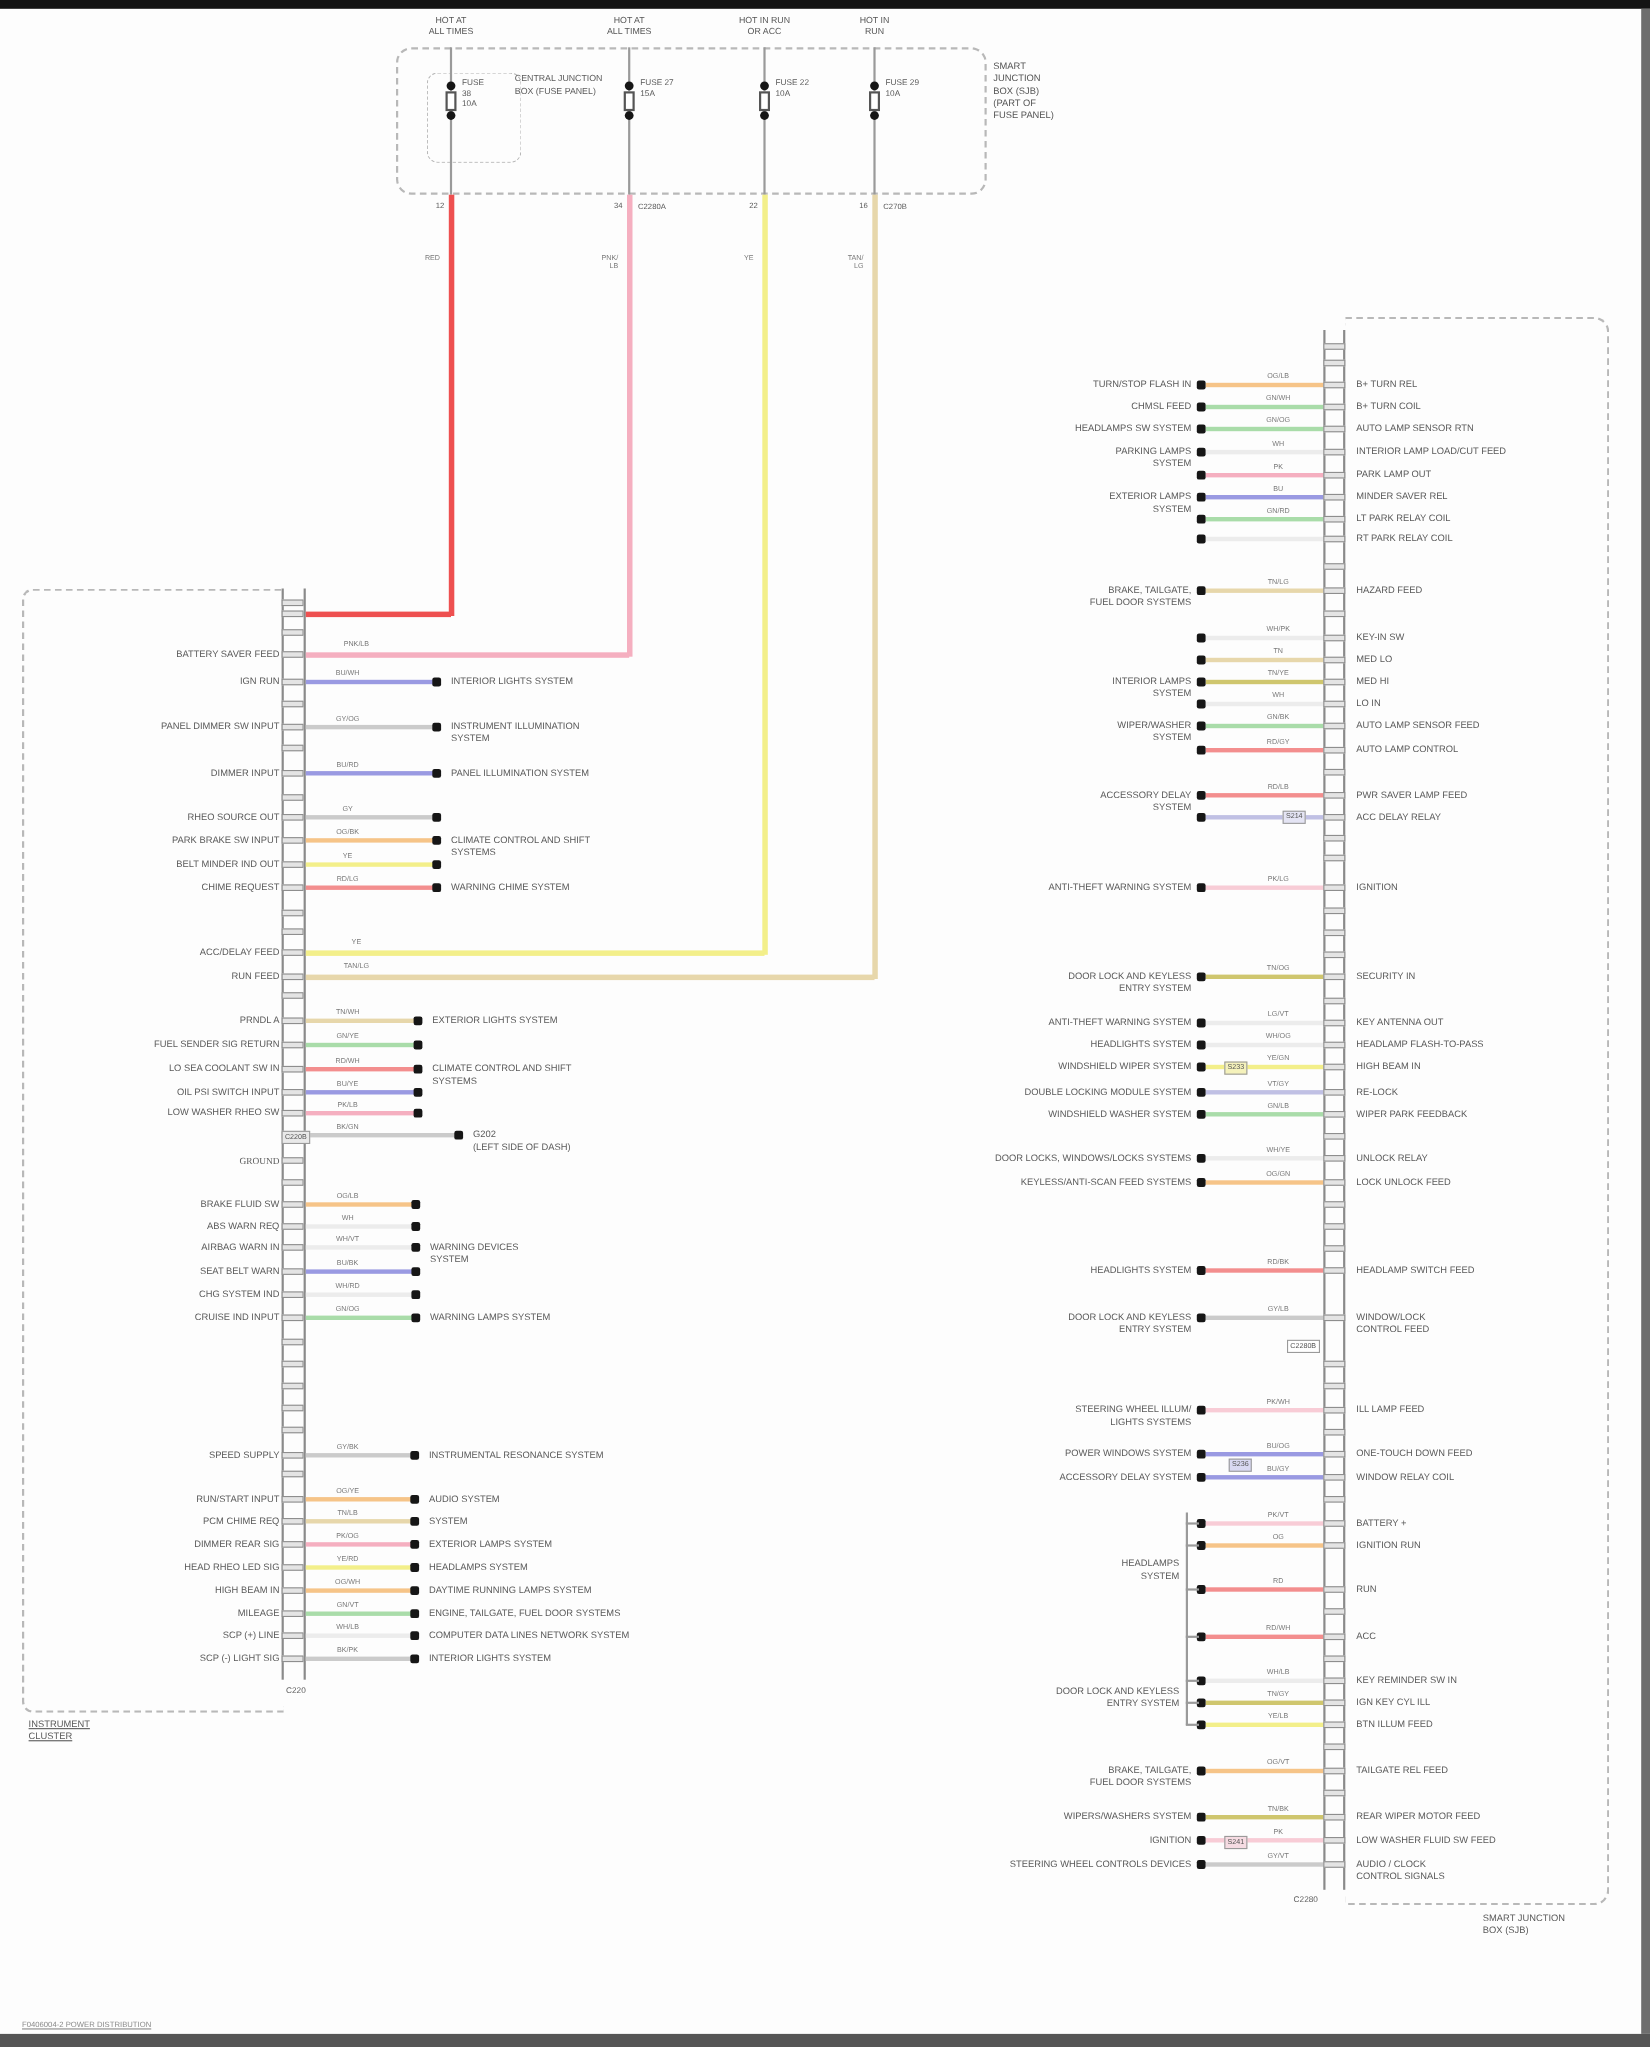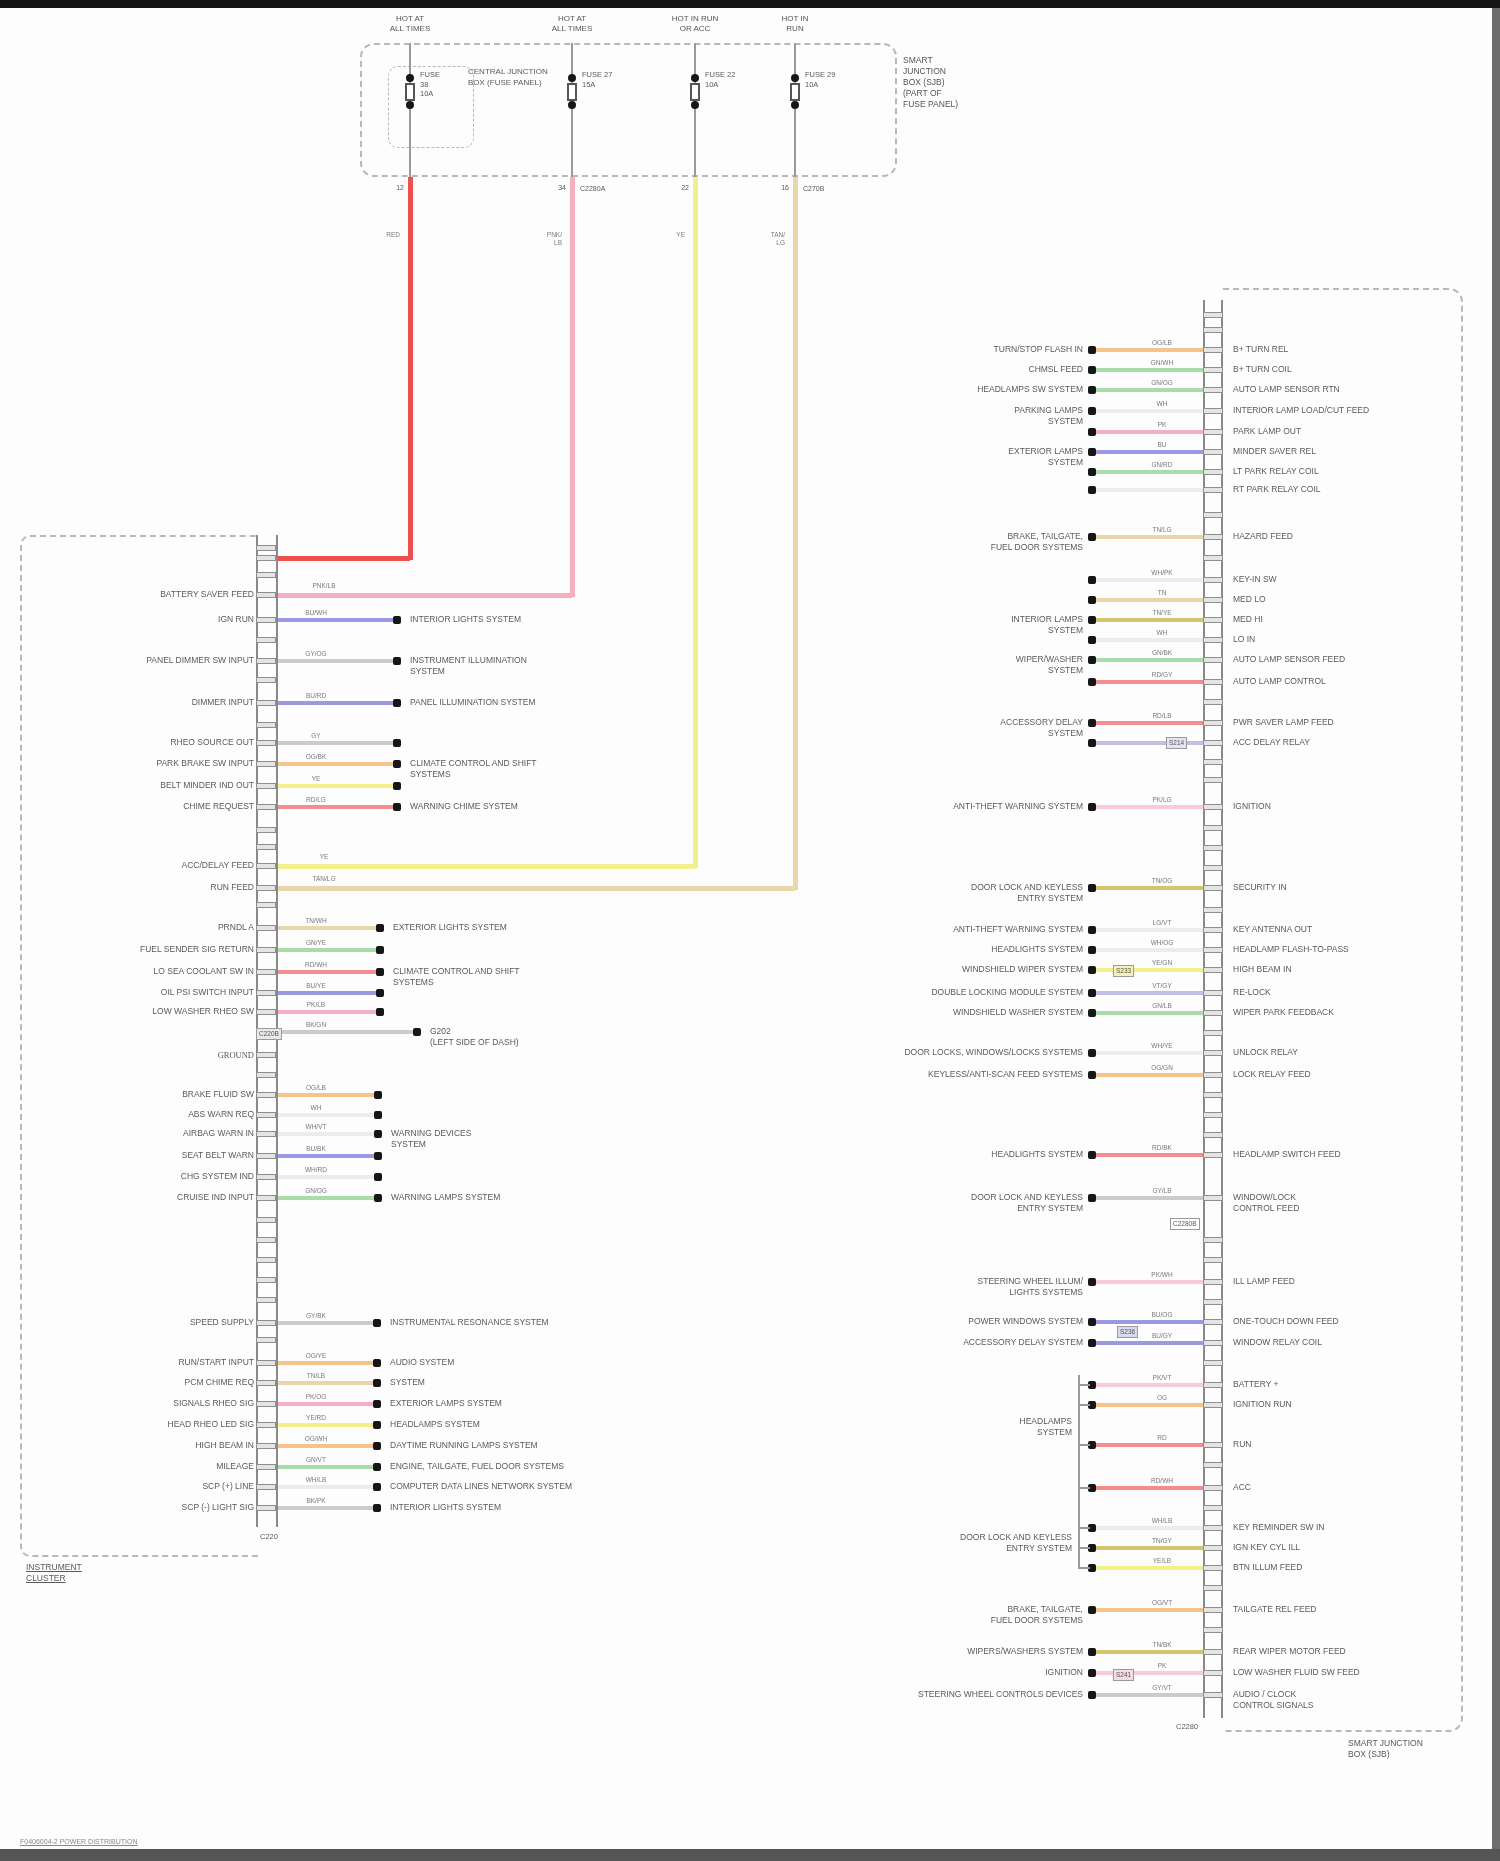--- a/index.html
+++ b/index.html
@@ -246,21 +246,21 @@
       <div class="lbl" style="left: 390px; top: 1357px; width: 210px;">AUDIO SYSTEM</div>
       <div class="wire" style="left: 278px; top: 1381px; width: 99px; background: rgb(231, 215, 171);"></div>
       <div class="pin" style="left: 256px; top: 1380px;"></div>
       <div class="dot" style="left: 373px; top: 1379px;"></div>
       <div class="lbl r" style="left: 118px; top: 1377px; width: 136px;">PCM CHIME REQ</div>
       <div class="wl" style="left: 294px; top: 1372px; width: 44px;">TN/LB</div>
       <div class="lbl" style="left: 390px; top: 1377px; width: 210px;">SYSTEM</div>
       <div class="wire" style="left: 278px; top: 1402px; width: 99px; background: rgb(245, 175, 192);"></div>
       <div class="pin" style="left: 256px; top: 1401px;"></div>
       <div class="dot" style="left: 373px; top: 1400px;"></div>
-      <div class="lbl r" style="left: 118px; top: 1398px; width: 136px;">SIGNALS RHEO SIG</div>
+      <div class="lbl r" style="left: 118px; top: 1398px; width: 136px;">DIMMER REAR SIG</div>
       <div class="wl" style="left: 294px; top: 1393px; width: 44px;">PK/OG</div>
       <div class="lbl" style="left: 390px; top: 1398px; width: 210px;">EXTERIOR LAMPS SYSTEM</div>
       <div class="wire" style="left: 278px; top: 1423px; width: 99px; background: rgb(243, 239, 138);"></div>
       <div class="pin" style="left: 256px; top: 1422px;"></div>
       <div class="dot" style="left: 373px; top: 1421px;"></div>
       <div class="lbl r" style="left: 118px; top: 1419px; width: 136px;">HEAD RHEO LED SIG</div>
       <div class="wl" style="left: 294px; top: 1414px; width: 44px;">YE/RD</div>
       <div class="lbl" style="left: 390px; top: 1419px; width: 210px;">HEADLAMPS SYSTEM</div>
       <div class="wire" style="left: 278px; top: 1444px; width: 99px; background: rgb(246, 196, 136);"></div>
       <div class="pin" style="left: 256px; top: 1443px;"></div>
@@ -447,21 +447,21 @@
       <div class="pin" style="left: 1203px; top: 1050px;"></div>
       <div class="dot" style="left: 1088px; top: 1049px;"></div>
       <div class="lbl r" style="left: 883px; top: 1047px; width: 200px;">DOOR LOCKS, WINDOWS/LOCKS SYSTEMS</div>
       <div class="wl" style="left: 1140px; top: 1042px; width: 44px;">WH/YE</div>
       <div class="lbl" style="left: 1233px; top: 1047px; width: 226px;">UNLOCK RELAY</div>
       <div class="wire" style="left: 1096px; top: 1073px; width: 109px; background: rgb(246, 196, 136);"></div>
       <div class="pin" style="left: 1203px; top: 1072px;"></div>
       <div class="dot" style="left: 1088px; top: 1071px;"></div>
       <div class="lbl r" style="left: 883px; top: 1069px; width: 200px;">KEYLESS/ANTI-SCAN FEED SYSTEMS</div>
       <div class="wl" style="left: 1140px; top: 1064px; width: 44px;">OG/GN</div>
-      <div class="lbl" style="left: 1233px; top: 1069px; width: 226px;">LOCK RELAY FEED</div>
+      <div class="lbl" style="left: 1233px; top: 1069px; width: 226px;">LOCK UNLOCK FEED</div>
       <div class="wire" style="left: 1096px; top: 1153px; width: 109px; background: rgb(243, 142, 142);"></div>
       <div class="pin" style="left: 1203px; top: 1152px;"></div>
       <div class="dot" style="left: 1088px; top: 1151px;"></div>
       <div class="lbl r" style="left: 883px; top: 1149px; width: 200px;">HEADLIGHTS SYSTEM</div>
       <div class="wl" style="left: 1140px; top: 1144px; width: 44px;">RD/BK</div>
       <div class="lbl" style="left: 1233px; top: 1149px; width: 226px;">HEADLAMP SWITCH FEED</div>
       <div class="wire" style="left: 1096px; top: 1196px; width: 109px; background: rgb(203, 203, 203);"></div>
       <div class="pin" style="left: 1203px; top: 1195px;"></div>
       <div class="dot" style="left: 1088px; top: 1194px;"></div>
       <div class="lbl r" style="left: 883px; top: 1192px; width: 200px;">DOOR LOCK AND KEYLESS

